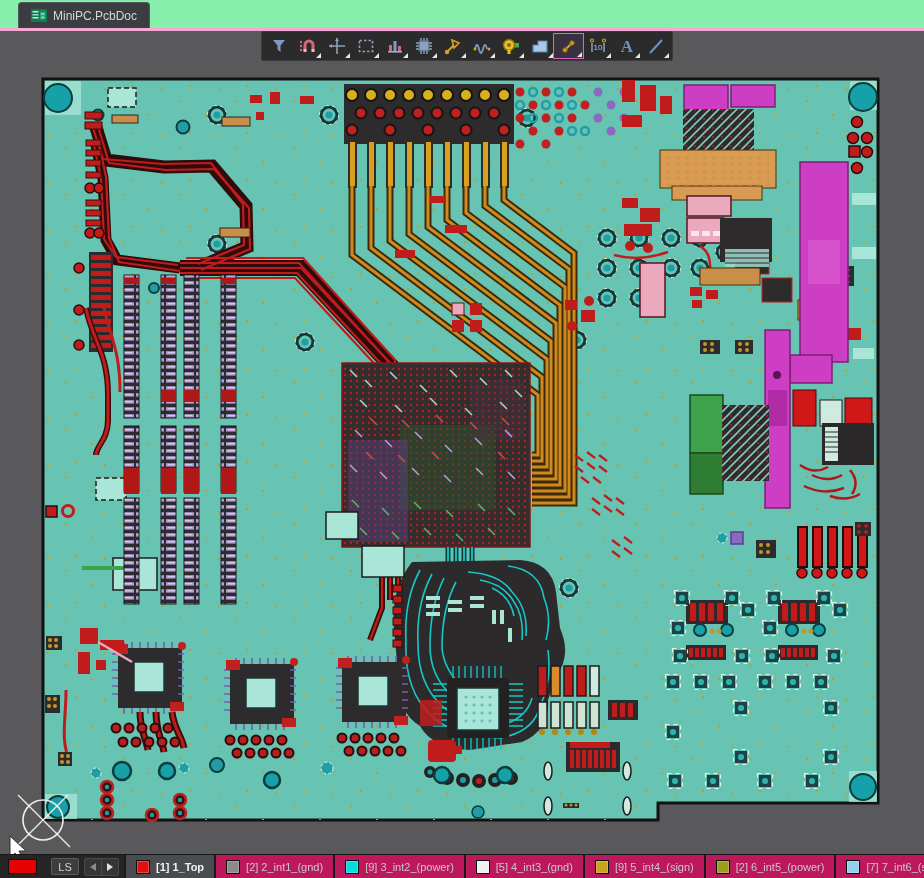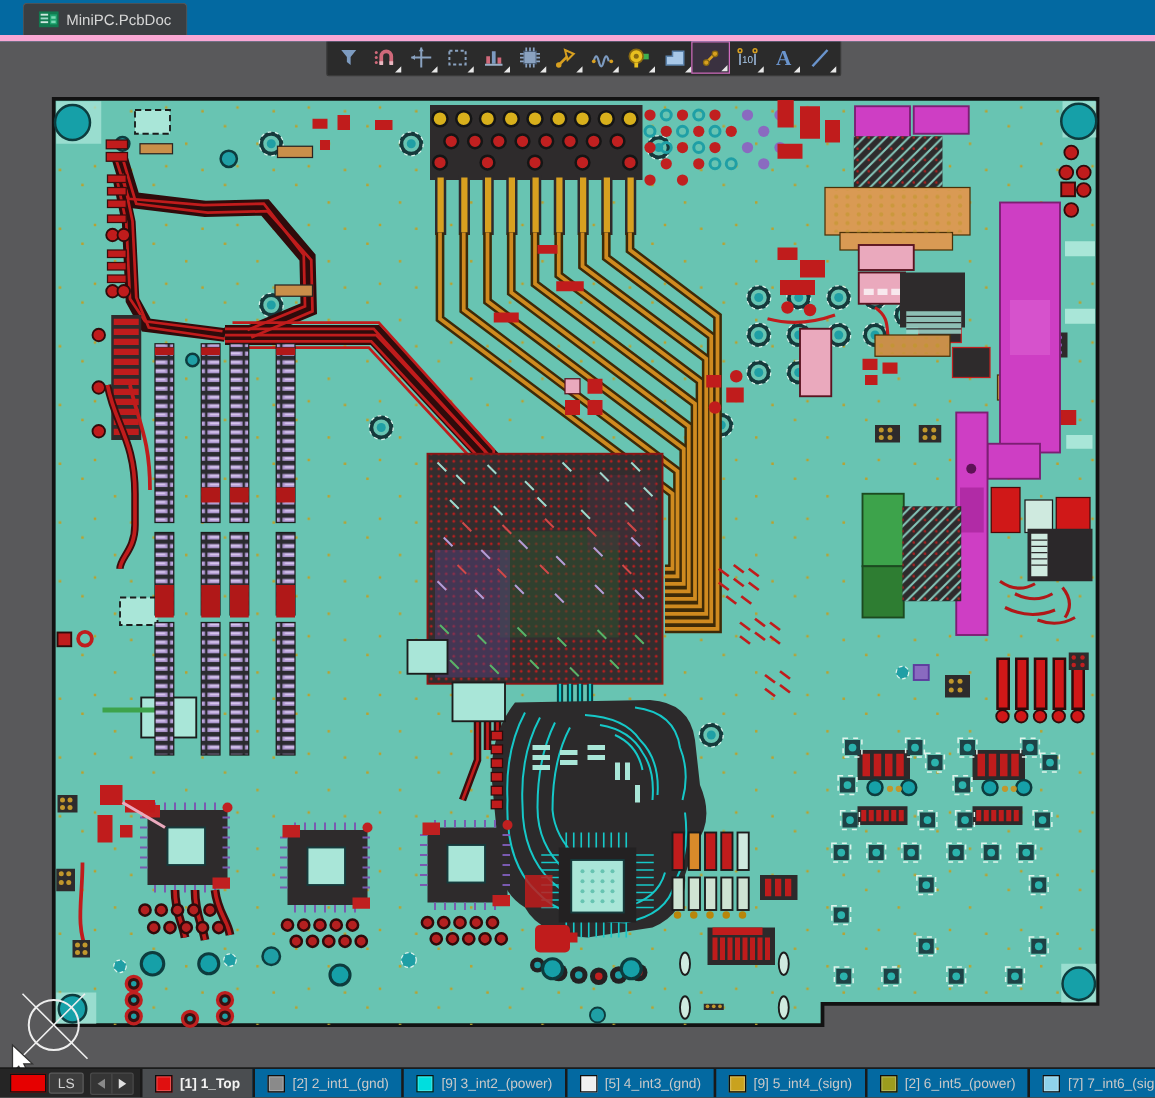--- a/index.html
+++ b/index.html
@@ -1,45 +1,45 @@
 <!DOCTYPE html>
 <html><head>
 <meta charset="utf-8">
 <style>
   html,body{margin:0;padding:0;width:924px;height:878px;overflow:hidden;
     background:#59595b;font-family:"Liberation Sans",sans-serif;position:relative;}
   
-  #tabbar{position:absolute;top:0;left:0;width:924px;height:28px;background:#0369a1;
-    border-bottom:5px solid #f9a8d4;z-index:10;}
+  #tabbar{position:absolute;top:0;left:0;width:924px;height:28px;background:#86efac;
+    border-bottom:3px solid #f9a8d4;z-index:10;}
   .doc-tab{position:absolute;left:18px;top:2px;height:25px;background:#3b3e41;
     border:1px solid #55575a;border-bottom:none;border-radius:4px 4px 0 0;
     display:flex;align-items:center;gap:6px;padding:0 12px;color:#d6d6d6;font-size:12px;}
   
   #viewport{position:absolute;top:28px;left:0;width:924px;height:827px;background:#59595b;}
   #board-svg{position:absolute;left:0;top:0;}
   
   #toolbar{position:absolute;left:261px;top:3px;height:28px;background:#2b2b2b;
     border:1px solid #3a3a3a;border-radius:2px;display:flex;align-items:center;z-index:5;padding:0 2px;}
   .tslot{width:29px;height:26px;position:relative;display:flex;align-items:center;justify-content:center;text-align:right;}
   .tslot .dd{position:absolute;right:1px;bottom:1px;width:0;height:0;
     border-left:5px solid transparent;border-bottom:5px solid #e8e8e8;}
   .tslot.sel{outline:1px solid #d06cc0;background:#3a3140;height:24px;}
   
   #layerbar{position:absolute;left:0;bottom:0;width:924px;height:23px;background:#252525;
     border-top:1px solid #161616;display:flex;align-items:center;z-index:10;font-size:11px;color:#c9c9c9;}
   #ls-swatch{width:27px;height:13px;background:#e60000;margin-left:8px;border:1px solid #111;}
   #ls-chip{height:15px;min-width:20px;background:#3d3d3d;border:1px solid #5c5c5c;border-radius:2px;
-    margin-left:2px;padding:0 3px;display:flex;align-items:center;justify-content:center;color:#d2d2d2;}
+    margin-left:14px;padding:0 3px;display:flex;align-items:center;justify-content:center;color:#d2d2d2;}
   .navbtns{display:flex;margin-left:5px;background:#353535;border:1px solid #4a4a4a;border-radius:2px;height:16px;}
   .navbtn{width:16px;display:flex;align-items:center;justify-content:center;}
   .navbtn+.navbtn{border-left:1px solid #4a4a4a;}
   .tri-l{width:0;height:0;border-top:4px solid transparent;border-bottom:4px solid transparent;border-right:6px solid #8a8a8a;}
   .tri-r{width:0;height:0;border-top:4px solid transparent;border-bottom:4px solid transparent;border-left:6px solid #e0e0e0;}
   #layer-tabs{display:flex;height:23px;margin-left:5px;flex:1;overflow:hidden;}
-  .ltab{display:flex;align-items:center;gap:6px;padding:0 10px;background:#0369a1;
+  .ltab{display:flex;align-items:center;gap:6px;padding:0 10px;background:#be185d;
     border-left:2px solid #191919;white-space:nowrap;}
   .ltab.active{background:#4a4d50;color:#f2f2f2;font-weight:bold;}
   .lswatch{width:12px;height:12px;border:1px solid #0d0d0d;box-shadow:inset 0 0 0 1px rgba(255,255,255,.25);}
 </style>
 </head>
 <body>
 
 <div id="tabbar">
   <div class="doc-tab">
     <svg width="16" height="13">

